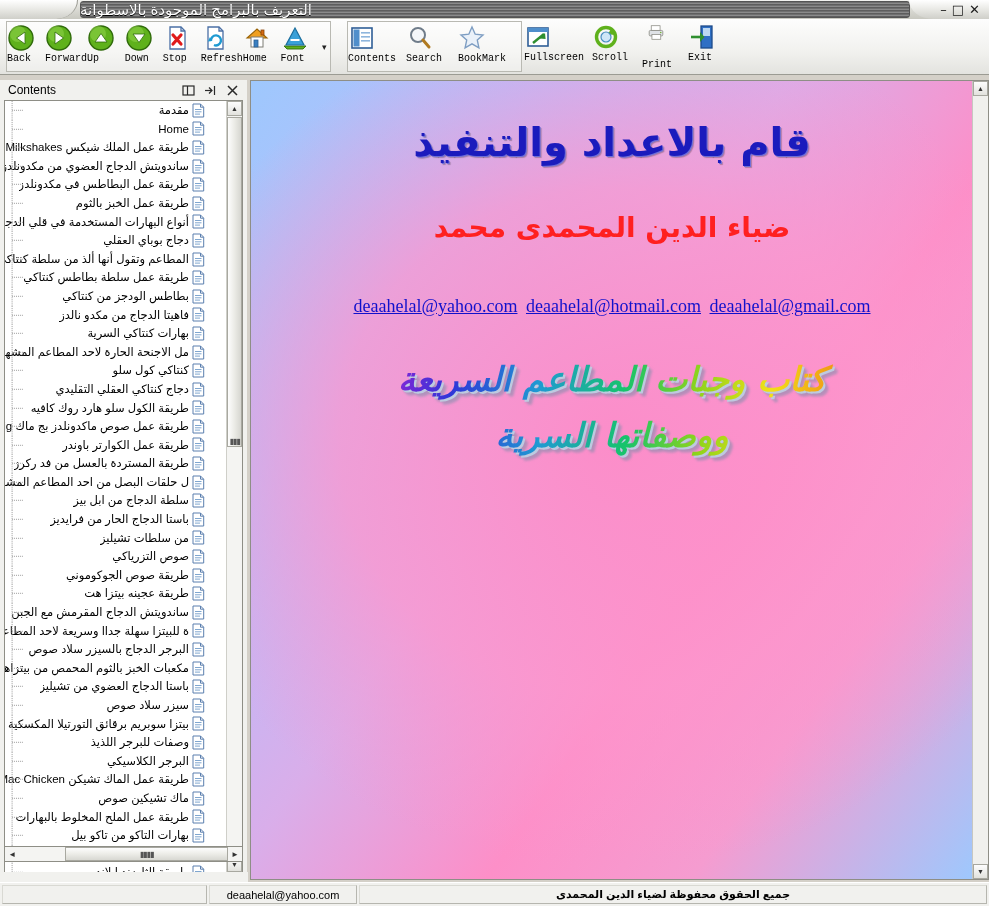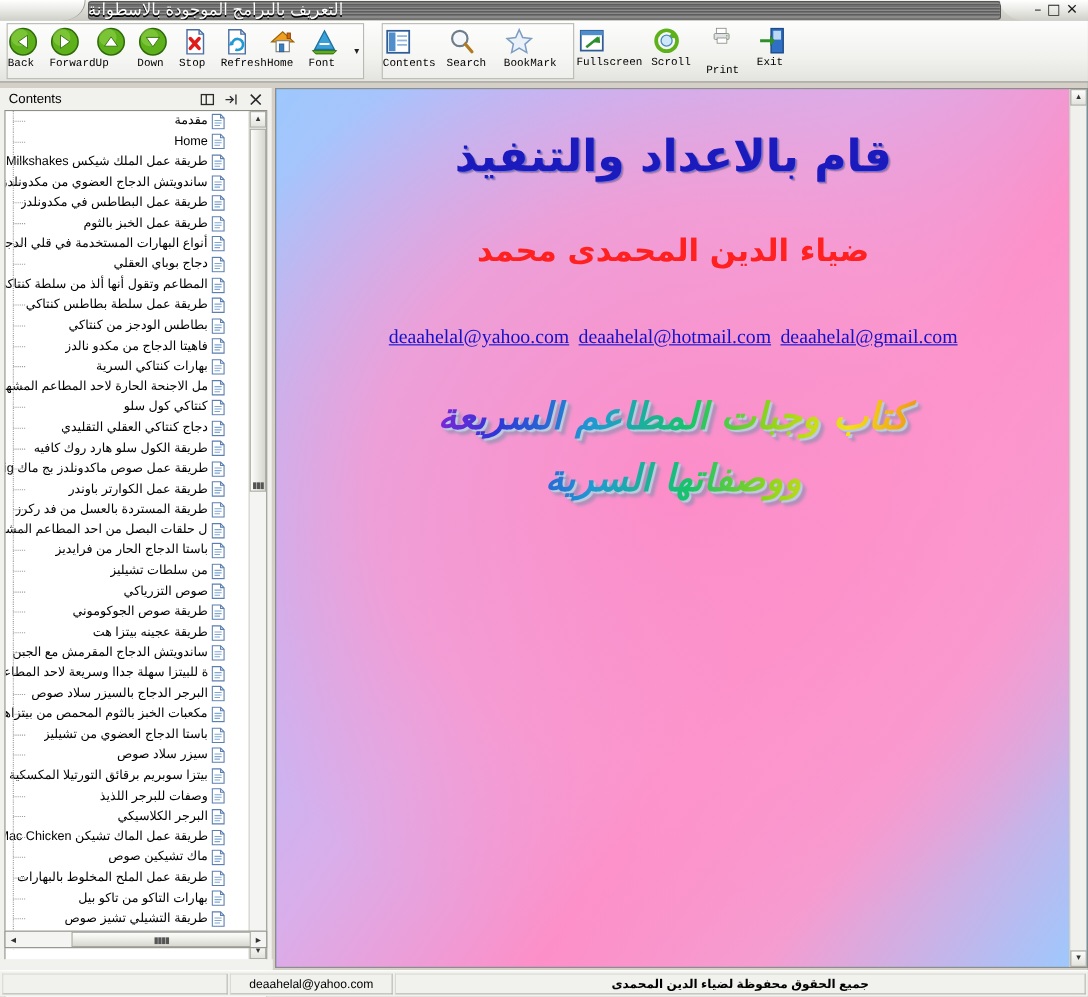--- a/index.html
+++ b/index.html
@@ -160,21 +160,21 @@
     background:linear-gradient(#fdfdfd,#ececE7 50%,#d8d8d2);
     border:1px solid #a8a8a0;box-sizing:border-box;
     display:flex;align-items:center;justify-content:center;
     font-size:8px;color:#555;letter-spacing:-1px;
   }
 
   
   .content-frame{
     position:absolute;left:250px;top:80px;width:739px;height:800px;
     border:1px solid #8e8e86;box-sizing:border-box;
-    background:#0369a1;overflow:hidden;
+    background:#b91c1c;overflow:hidden;
   }
   .page{
     position:absolute;left:0;top:0;width:722px;height:798px;
     background:
       radial-gradient(ellipse 90% 75% at 50% 45%, rgba(253,140,200,0.95) 0%, rgba(253,150,205,0.75) 42%, rgba(255,255,255,0) 72%),
       linear-gradient(125deg,#9ec8fd 0%,#b8bcfb 22%,#d9aeea 42%,#fd8fc8 62%,#f59cd0 78%,#9ec8fd 100%);
     overflow:hidden;
   }
   .heading1{
     position:absolute;left:0;top:38px;width:722px;text-align:center;
@@ -732,20 +732,34 @@
             <line x1="3" y1="0" x2="3" y2="19" stroke="#9a9a9a" stroke-width="1" stroke-dasharray="1 1"></line>
             <line x1="3" y1="9.5" x2="14" y2="9.5" stroke="#9a9a9a" stroke-width="1" stroke-dasharray="1 1"></line>
           </svg>
           <svg class="pageicon" viewBox="0 0 13 15">
             <path d="M1 1 h7.5 l3.2 3.2 V14 H1 Z" fill="#ffffff" stroke="#5b7fae" stroke-width="1"></path>
             <path d="M8.5 1 v3.2 h3.2" fill="none" stroke="#5b7fae" stroke-width="1"></path>
             <line x1="3" y1="6.5" x2="9.5" y2="6.5" stroke="#7fa6cf" stroke-width="1"></line>
             <line x1="3" y1="8.8" x2="9.5" y2="8.8" stroke="#7fa6cf" stroke-width="1"></line>
             <line x1="3" y1="11.1" x2="8" y2="11.1" stroke="#7fa6cf" stroke-width="1"></line>
           </svg>
+          <span class="ntext">سلطة الدجاج من ابل بيز</span>
+        </div>
+        <div class="node">
+          <svg class="dashline" viewBox="0 0 16 19">
+            <line x1="3" y1="0" x2="3" y2="19" stroke="#9a9a9a" stroke-width="1" stroke-dasharray="1 1"></line>
+            <line x1="3" y1="9.5" x2="14" y2="9.5" stroke="#9a9a9a" stroke-width="1" stroke-dasharray="1 1"></line>
+          </svg>
+          <svg class="pageicon" viewBox="0 0 13 15">
+            <path d="M1 1 h7.5 l3.2 3.2 V14 H1 Z" fill="#ffffff" stroke="#5b7fae" stroke-width="1"></path>
+            <path d="M8.5 1 v3.2 h3.2" fill="none" stroke="#5b7fae" stroke-width="1"></path>
+            <line x1="3" y1="6.5" x2="9.5" y2="6.5" stroke="#7fa6cf" stroke-width="1"></line>
+            <line x1="3" y1="8.8" x2="9.5" y2="8.8" stroke="#7fa6cf" stroke-width="1"></line>
+            <line x1="3" y1="11.1" x2="8" y2="11.1" stroke="#7fa6cf" stroke-width="1"></line>
+          </svg>
           <span class="ntext">باستا الدجاج الحار من فرايديز</span>
         </div>
         <div class="node">
           <svg class="dashline" viewBox="0 0 16 19">
             <line x1="3" y1="0" x2="3" y2="19" stroke="#9a9a9a" stroke-width="1" stroke-dasharray="1 1"></line>
             <line x1="3" y1="9.5" x2="14" y2="9.5" stroke="#9a9a9a" stroke-width="1" stroke-dasharray="1 1"></line>
           </svg>
           <svg class="pageicon" viewBox="0 0 13 15">
             <path d="M1 1 h7.5 l3.2 3.2 V14 H1 Z" fill="#ffffff" stroke="#5b7fae" stroke-width="1"></path>
             <path d="M8.5 1 v3.2 h3.2" fill="none" stroke="#5b7fae" stroke-width="1"></path>

